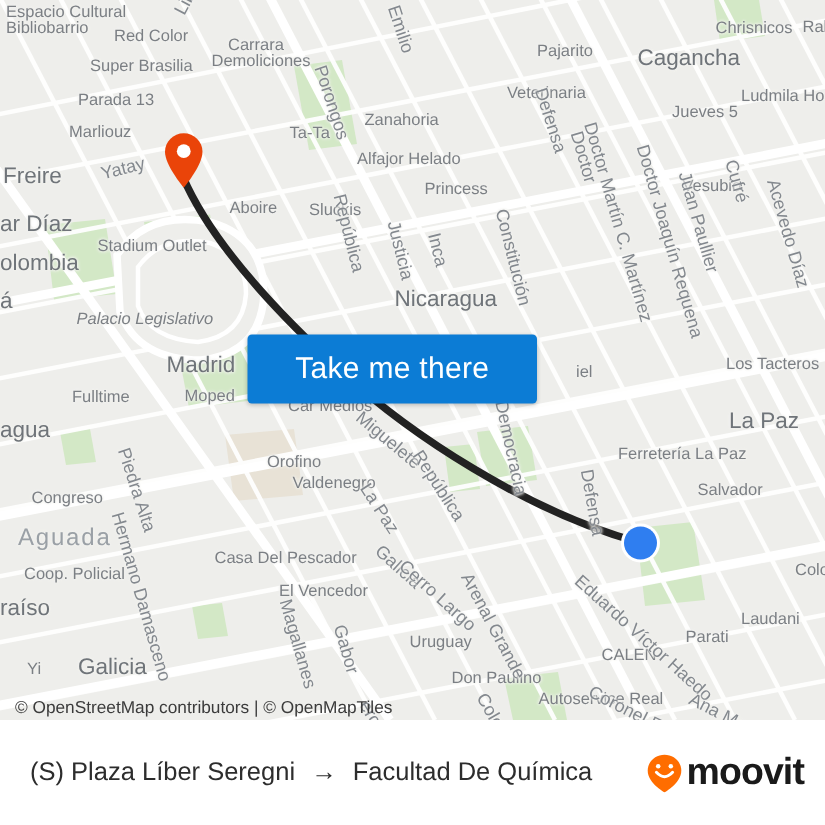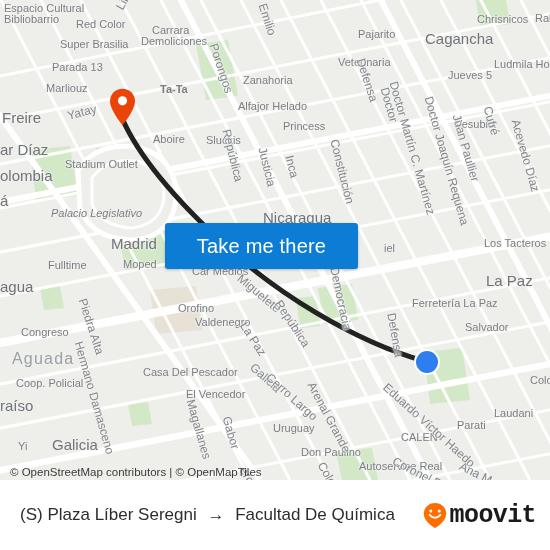--- a/index.html
+++ b/index.html
@@ -146,21 +146,21 @@
     transform: translateY(-50%);
     display: flex;
     align-items: center;
     gap: 3px;
   }
   #brand-name {
     font-size: 25px;
     font-weight: bold;
     color: #1a1a1a;
     letter-spacing: -0.6px;
-    font-family: Liberation Mono, monospace;
+    font-family: Liberation Sans, sans-serif;
   }
 </style>
 </head>
 <body>
 
 <div id="app">
 
   <div id="map">
 
     <svg id="map-svg" viewBox="0 0 550 480" preserveAspectRatio="none">
@@ -248,21 +248,21 @@
 
     <div id="poi-labels">
         <div class="map-label" style="left: 4px; top: 2px;">Espacio Cultural</div>
         <div class="map-label" style="left: 4px; top: 13px;">Bibliobarrio</div>
         <div class="map-label" style="left: 76px; top: 18px;">Red Color</div>
         <div class="map-label" style="left: 152px; top: 24px;">Carrara</div>
         <div class="map-label" style="left: 141px; top: 35px;">Demoliciones</div>
         <div class="map-label" style="left: 60px; top: 38px;">Super Brasilia</div>
         <div class="map-label" style="left: 52px; top: 61px;">Parada 13</div>
         <div class="map-label" style="left: 46px; top: 82px;">Marliouz</div>
-        <div class="map-label" style="left: 160px; top: 83px; font-weight: bold;">Ta-Ta</div>
+        <div class="map-label" style="left: 193px; top: 83px;">Ta-Ta</div>
         <div class="map-label" style="left: 243px; top: 74px;">Zanahoria</div>
         <div class="map-label" style="left: 238px; top: 100px;">Alfajor Helado</div>
         <div class="map-label" style="left: 358px; top: 28px;">Pajarito</div>
         <div class="map-label" style="left: 338px; top: 56px;">Veterinaria</div>
         <div class="map-label big" style="left: 425px; top: 31px;">Cagancha</div>
         <div class="map-label" style="left: 477px; top: 13px;">Chrisnicos</div>
         <div class="map-label" style="left: 535px; top: 12px;">Ralf</div>
         <div class="map-label" style="left: 448px; top: 69px;">Jueves 5</div>
         <div class="map-label" style="left: 494px; top: 58px;">Ludmila House</div>
         <div class="map-label" style="left: 455px; top: 118px;">Vesubio</div>
@@ -286,21 +286,21 @@
         <div class="map-label" style="left: 18px; top: 440px;">Yi</div>
         <div class="map-label big" style="left: 52px; top: 437px;">Galicia</div>
         <div class="map-label" style="left: 192px; top: 265px;">Car Medios</div>
         <div class="map-label" style="left: 178px; top: 302px;">Orofino</div>
         <div class="map-label" style="left: 195px; top: 316px;">Valdenegro</div>
         <div class="map-label" style="left: 143px; top: 366px;">Casa Del Pescador</div>
         <div class="map-label" style="left: 186px; top: 388px;">El Vencedor</div>
         <div class="map-label" style="left: 273px; top: 422px;">Uruguay</div>
         <div class="map-label" style="left: 301px; top: 446px;">Don Paulino</div>
         <div class="map-label" style="left: 359px; top: 460px;">Autoservice Real</div>
-        <div class="map-label big" style="left: 263px; top: 210px;">Nicaragua</div>
+        <div class="map-label big" style="left: 263px; top: 192px;">Nicaragua</div>
         <div class="map-label" style="left: 384px; top: 242px;">iel</div>
         <div class="map-label" style="left: 412px; top: 297px;">Ferretería La Paz</div>
         <div class="map-label" style="left: 465px; top: 321px;">Salvador</div>
         <div class="map-label big" style="left: 486px; top: 273px;">La Paz</div>
         <div class="map-label" style="left: 484px; top: 237px;">Los Tacteros</div>
         <div class="map-label" style="left: 401px; top: 431px;">CALEN</div>
         <div class="map-label" style="left: 457px; top: 419px;">Parati</div>
         <div class="map-label" style="left: 494px; top: 407px;">Laudani</div>
         <div class="map-label" style="left: 530px; top: 374px;">Colo</div>
       </div>

